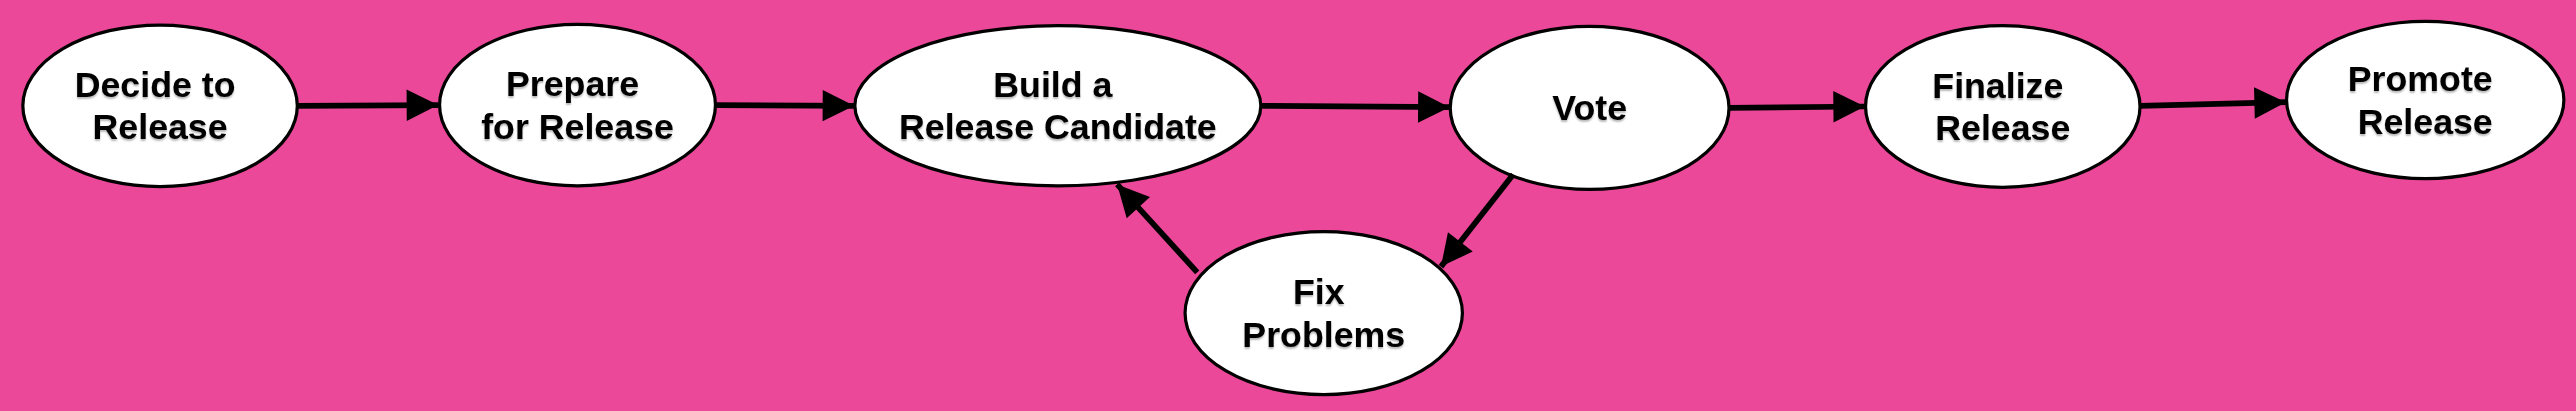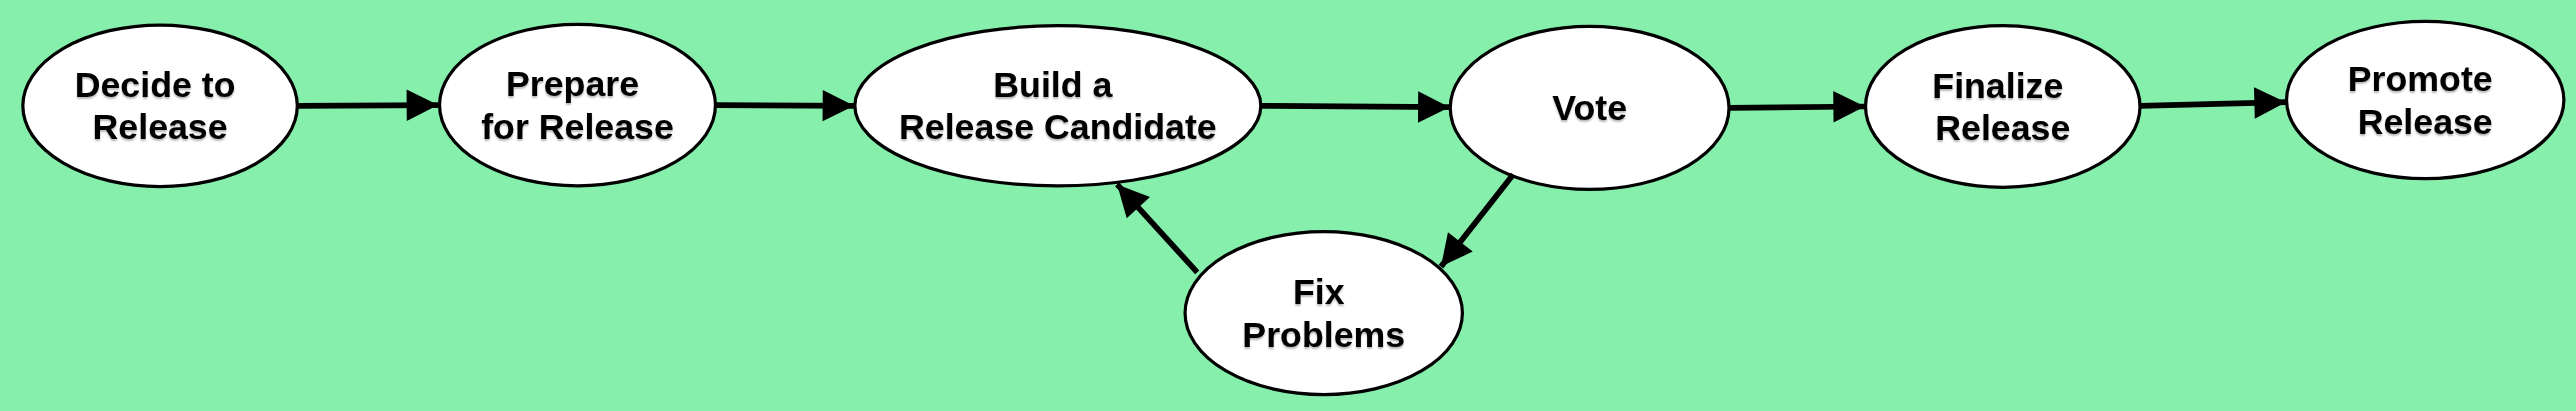--- a/index.html
+++ b/index.html
@@ -4,21 +4,21 @@
 <style>
   html, body {
     margin: 0;
     padding: 0;
     background: #ffffff;
   }
   .canvas {
     position: relative;
     width: 2576px;
     height: 411px;
-    background: #86efac;
+    background: #ec4899;
     overflow: hidden;
   }
   svg {
     display: block;
     width: 2576px;
     height: 411px;
   }
   .node-shape {
     fill: #ffffff;
     stroke: #000000;

